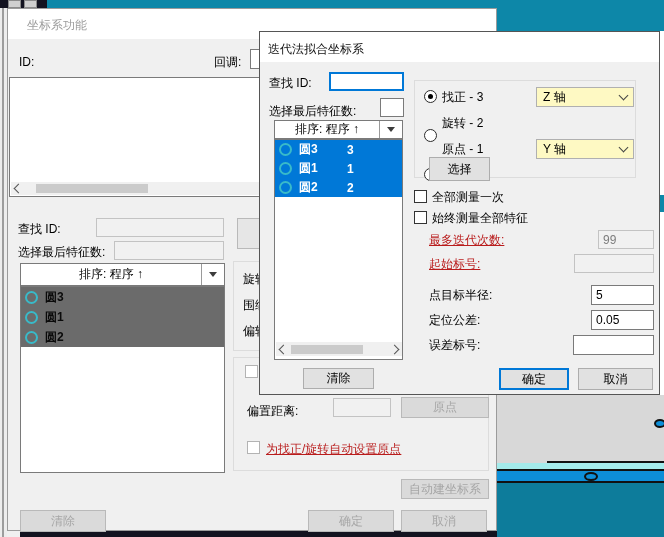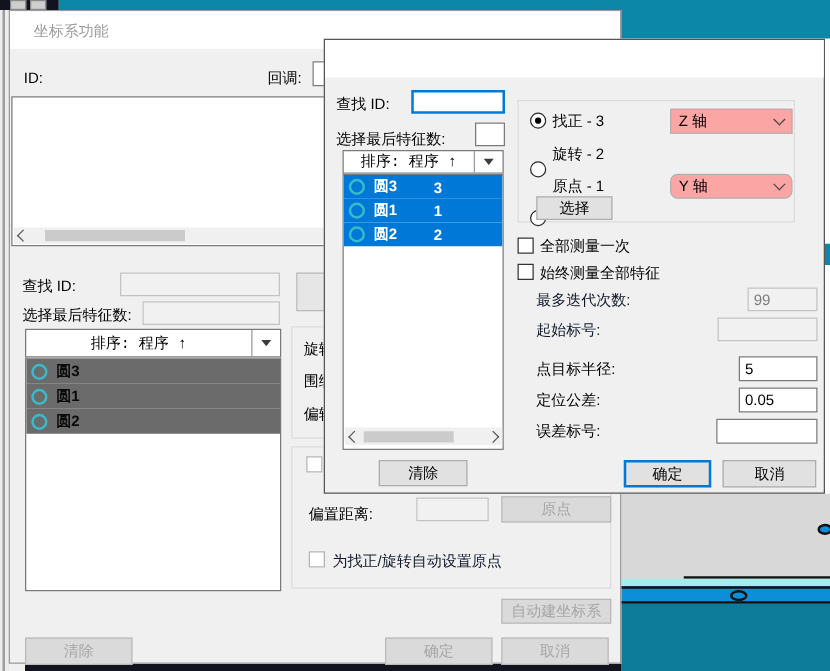--- a/index.html
+++ b/index.html
@@ -4,46 +4,46 @@
 <style>
   html,body{margin:0;padding:0;}
   #root{
     position:relative;width:664px;height:537px;overflow:hidden;
     background:#d8d8d8;
     font-family:"Liberation Sans","DejaVu Sans",sans-serif;
     font-size:12px;color:#000;
   }
   .abs{position:absolute;box-sizing:border-box;}
   .lbl{white-space:nowrap;line-height:14px;}
-  .gray{color:#0f172a;}
+  .gray{color:#b91c1c;text-decoration:underline;}
   .dialog{background:#f0f0f0;}
   .titlebar{background:#ffffff;}
   .tb-text{white-space:nowrap;}
   .tbox{background:#fff;border:1px solid #7a7a7a;}
   .tbox-dis{background:#f1f1f1;border:1px solid #c3c3c3;color:#7d7d7d;}
   .tbox-focus{background:#fff;border:2px solid #0078d7;}
   input.fld{box-sizing:border-box;width:100%;height:100%;border:none;outline:none;background:transparent;font:inherit;padding:0 4px;color:inherit;}
   .btn{background:#e1e1e1;border:1px solid #adadad;display:flex;align-items:center;justify-content:center;cursor:pointer;}
   .btn-def{border:2px solid #0078d7;}
   .btn-dis{background:#dadada;border:1px solid #b9b9b9;color:#a6a6a6;}
   .sorthdr{background:#fff;border:1px solid #7a7a7a;display:flex;align-items:center;}
-  .sorthdr .txt{flex:1;text-align:center;font-family:Liberation Mono, monospace;}
+  .sorthdr .txt{flex:1;text-align:center;}
   .dropzone{width:22px;align-self:stretch;border-left:1px solid #9a9a9a;display:flex;align-items:center;justify-content:center;}
   .tri{width:0;height:0;border-left:4px solid transparent;border-right:4px solid transparent;border-top:5px solid #3c3c3c;}
   .listbox{background:#fff;border:1px solid #7a7a7a;overflow:hidden;}
   .lrow{height:19px;display:flex;align-items:center;padding-left:4px;font-weight:bold;}
   .lrow.sel-blue{background:#0078d7;color:#fff;}
   .lrow.sel-gray{background:#6b6b6b;color:#0a0a0a;height:20px;}
   .feat-icon{width:9px;height:9px;border:2px solid #39bac9;border-radius:50%;margin-right:7px;flex:0 0 auto;}
   .lnum{position:absolute;left:72px;}
   .chk{width:13px;height:13px;background:#fff;border:1px solid #333;}
   .chk-dis{border:1px solid #b3b3b3;}
   .radio{width:13px;height:13px;background:#fff;border:1px solid #2b2b2b;border-radius:50%;position:relative;}
   .radio.checked:after{content:"";position:absolute;left:3px;top:3px;width:5px;height:5px;border-radius:50%;background:#000;}
-  .combo{background:#fca5a5;border:1px solid #b0b0b0;display:flex;align-items:center;padding:0 6px;}
+  .combo{background:#fef9c3;border:1px solid #b0b0b0;display:flex;align-items:center;padding:0 6px;}
   .combo .ctext{flex:1;}
   .chev{width:6px;height:6px;border-right:1.6px solid #444;border-bottom:1.6px solid #444;transform:rotate(45deg);margin-top:-3px;}
   .groupbox{border:1px solid #dcdcdc;}
   .scrolltrack{background:#f0f0f0;display:flex;align-items:center;}
   .sarrow{width:6px;height:6px;border-left:1.6px solid #555;border-bottom:1.6px solid #555;margin:0 4px;}
   .sarrow.left{transform:rotate(45deg);}
   .sarrow.right{transform:rotate(-135deg);}
   .thumb{background:#cbcbcb;height:9px;}
   .winbtn{background:#cfcfcf;border:1px solid #8a8a8a;}
 </style>
@@ -140,20 +140,21 @@
     <div class="abs lbl gray" style="left:258px;top:433px;">为找正/旋转自动设置原点</div>
 
     <div class="abs btn btn-dis" style="left:393px;top:470px;width:88px;height:20px;">自动建坐标系</div>
     <div class="abs btn btn-dis" style="left:12px;top:501px;width:86px;height:22px;">清除</div>
     <div class="abs btn btn-dis" style="left:300px;top:501px;width:86px;height:22px;">确定</div>
     <div class="abs btn btn-dis" style="left:393px;top:501px;width:86px;height:22px;">取消</div>
   </div>
 
   <div class="abs dialog" style="left:259px;top:31px;width:401px;height:364px;border:1px solid #555;z-index:2;">
     <div class="abs titlebar" style="left:0;top:0;width:399px;height:30px;"></div>
+    <div class="abs tb-text" style="left:8px;top:9px;color:#111;">迭代法拟合坐标系</div>
 
     <div class="abs lbl" style="left:9px;top:44px;">查找 ID:</div>
     <div class="abs tbox-focus" style="left:69px;top:40px;width:75px;height:19px;">
       <input class="fld" value="" style="">
     </div>
     <div class="abs lbl" style="left:9px;top:72px;">选择最后特征数:</div>
     <div class="abs tbox" style="left:120px;top:66px;width:24px;height:19px;">
       <input class="fld" value="" style="">
     </div>
 
@@ -192,25 +193,25 @@
     <div class="abs lbl" style="left:182px;top:58px;">找正 - 3</div>
     <div class="abs radio" style="left:164px;top:84px;"></div>
     <div class="abs lbl" style="left:182px;top:84px;">旋转 - 2</div>
     <div class="abs radio" style="left:164px;top:110px;"></div>
     <div class="abs lbl" style="left:182px;top:110px;">原点 - 1</div>
 
     <div class="abs combo" style="left:276px;top:55px;width:98px;height:20px;">
       <span class="ctext">Z 轴</span>
       <span class="chev"></span>
     </div>
-    <div class="abs combo" style="left:276px;top:107px;width:98px;height:20px;border-radius:6px;">
+    <div class="abs combo" style="left:276px;top:107px;width:98px;height:20px;">
       <span class="ctext">Y 轴</span>
       <span class="chev"></span>
     </div>
-    <div class="abs btn" style="left:169px;top:125px;width:61px;height:19px;">选择</div>
+    <div class="abs btn" style="left:169px;top:125px;width:61px;height:24px;">选择</div>
 
     <div class="abs chk" style="left:154px;top:158px;"></div>
     <div class="abs lbl" style="left:172px;top:158px;">全部测量一次</div>
     <div class="abs chk" style="left:154px;top:179px;"></div>
     <div class="abs lbl" style="left:172px;top:179px;">始终测量全部特征</div>
 
     <div class="abs lbl gray" style="left:169px;top:201px;">最多迭代次数:</div>
     <div class="abs tbox-dis" style="left:338px;top:198px;width:56px;height:19px;">
       <input class="fld" readonly="" value="99" style="">
     </div>

